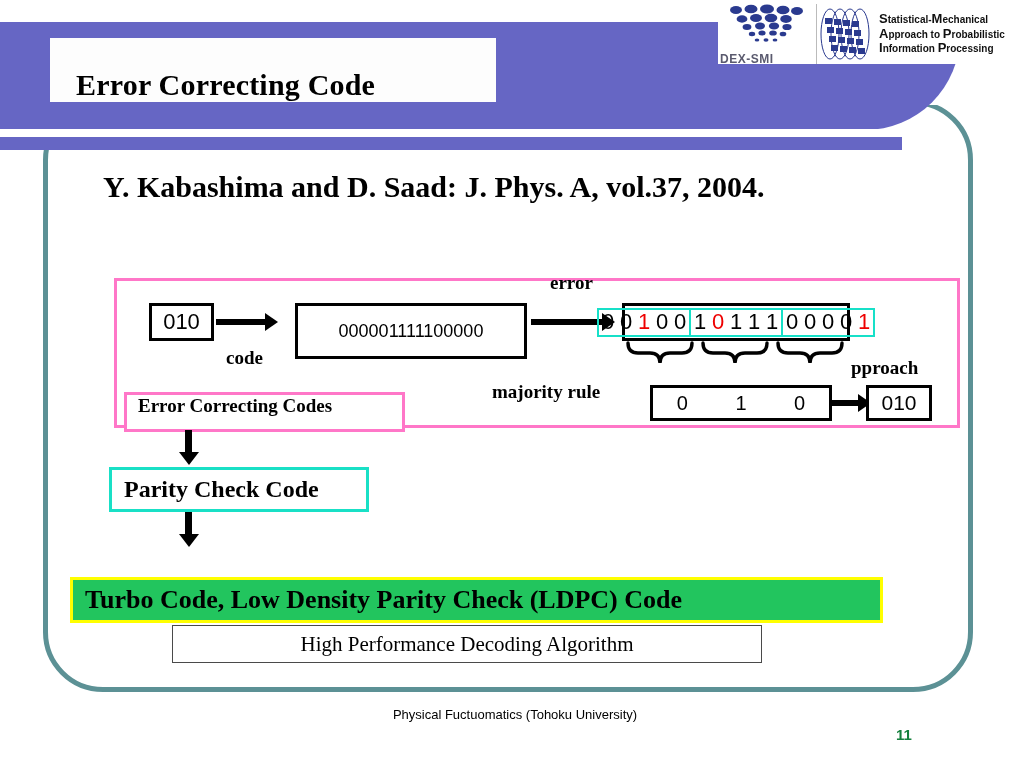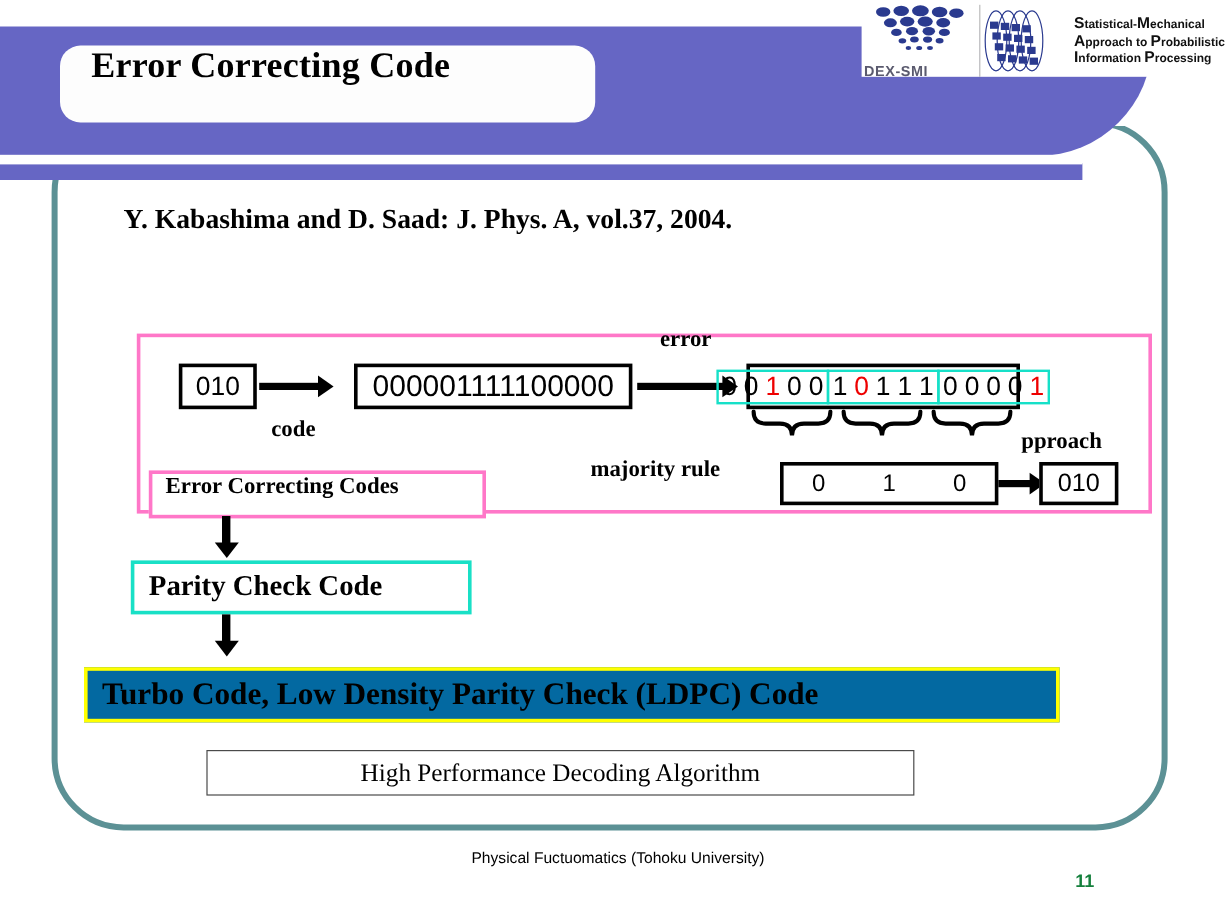--- a/index.html
+++ b/index.html
@@ -51,21 +51,21 @@
     width:902px; height:8px;
     background:#ffffff;
     z-index:4;
   }
   #title-box{
     position:absolute;
     left:50px; top:38px;
     width:446px; height:64px;
     background:#fdfdfd;
     z-index:5;
-    display:flex; align-items:flex-start;border-radius:17px;
+    display:flex; align-items:flex-end;
   }
   #title-text{
     font-size:30px;
     font-weight:bold;
     color:#000000;
     padding-left:26px;
     letter-spacing:0.2px;
     white-space:nowrap;
   }
 
@@ -87,37 +87,37 @@
     position:absolute;left:2px;bottom:-2px;
     font-family:"Liberation Sans", sans-serif;
     font-size:12px;font-weight:bold;color:#5a5a6e;
     letter-spacing:0.5px;
   }
   #smapip-logo{
     width:198px;height:60px;
     background:#ffffff;
     border-left:1px solid #bbbbbb;
     position:relative;
-    display:flex;align-items:center;gap:16px;
+    display:flex;align-items:center;
   }
   #smapip-graphic{width:60px;height:56px;flex:0 0 60px;}
   #smapip-lines{
     font-family:"Liberation Sans", sans-serif;
     color:#111111;
     line-height:1.12;
     padding-left:2px;
   }
   .sm-line{font-size:10px;font-weight:bold;white-space:nowrap;}
   .sm-cap{font-size:13px;font-weight:bold;}
 
   
   #citation{
     position:absolute;
     left:103px; top:170px;
-    font-size:23px; font-weight:bold;
+    font-size:30px; font-weight:bold;
     color:#000000;
     z-index:7;
     white-space:nowrap;
   }
 
   
   #pink-panel{
     position:absolute;
     left:114px; top:278px;
     width:846px; height:150px;
@@ -131,21 +131,21 @@
   .blk{
     position:absolute;
     border:3px solid #000000;
     background:#ffffff;
     box-sizing:border-box;
     display:flex;align-items:center;justify-content:center;
     font-family:"Liberation Sans", sans-serif;
     z-index:8;
   }
   #msg-box{left:149px;top:303px;width:65px;height:38px;font-size:22px;}
-  #code-box{left:295px;top:303px;width:232px;height:38px;font-size:25px;}
+  #code-box{left:295px;top:303px;width:232px;height:56px;font-size:18px;}
   #recv-box{left:622px;top:303px;width:228px;height:38px;
             border:3px solid #000000;background:#fff;
             display:flex;align-items:center;justify-content:center;}
 
   
   .arrow-line{position:absolute;background:#000000;height:6px;z-index:8;}
   .arrow-head{
     position:absolute;width:0;height:0;
     border-top:9px solid transparent;
     border-bottom:9px solid transparent;
@@ -210,35 +210,35 @@
     background:#ffffff;
     box-sizing:border-box;
     display:flex;align-items:flex-start;
     z-index:10;
   }
   #ecc-text{font-size:19px;font-weight:bold;padding-left:11px;white-space:nowrap;}
 
   #parity-box{
     position:absolute;
     left:109px; top:467px;
-    width:284px; height:45px;
+    width:260px; height:45px;
     border:3px solid #19e0c6;
     background:#ffffff;
     box-sizing:border-box;
     display:flex;align-items:center;
     z-index:10;
   }
   #parity-text{font-size:24px;font-weight:bold;padding-left:12px;white-space:nowrap;}
 
   #turbo-box{
     position:absolute;
-    left:70px; top:556px;
+    left:70px; top:577px;
     width:813px; height:46px;
     border:3px solid #ffff00;
-    background:#0369a1;
+    background:#22c55e;
     box-sizing:border-box;
     display:flex;align-items:center;
     z-index:10;
   }
   #turbo-text{font-size:26px;font-weight:bold;padding-left:12px;white-space:nowrap;}
 
   #hpd-box{
     position:absolute;
     left:172px; top:625px;
     width:590px; height:38px;

